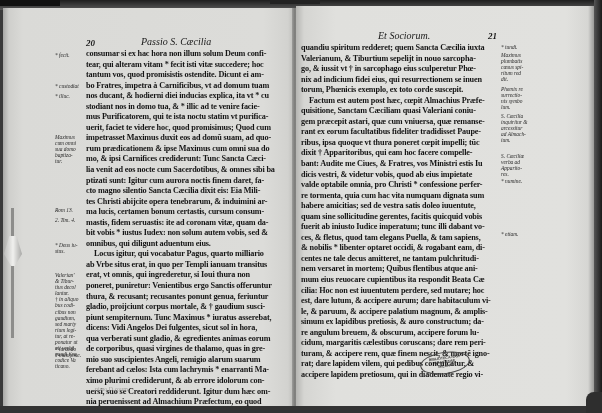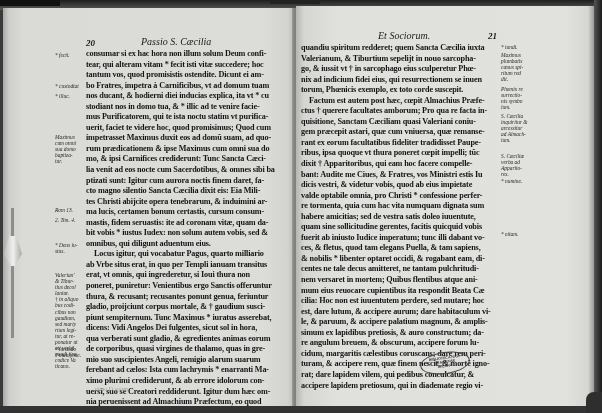--- a/index.html
+++ b/index.html
@@ -157,21 +157,20 @@
     <span class="running-head" style="left:82px; top:24px;">Et Sociorum.</span>
     <span class="folio" style="left:192px; top:25px;text-align:right;">21</span>
 
     <div class="text-block" id="right-text" style="left:5px; top:37px; width:205px;">
         <span class="line">quandiu spiritum redderet; quem Sancta Cæcilia iuxta</span>
         <span class="line">Valerianum, &amp; Tiburtium sepelijt in nouo sarcopha-</span>
         <span class="line">go, &amp; iussit vt † in sarcophago eius sculperetur Phœ-</span>
         <span class="line">nix ad indicium fidei eius, qui resurrectionem se inuen</span>
         <span class="line">torum, Phœnicis exemplo, ex toto corde suscepit.</span>
         <span class="line indent">Factum est autem post hæc, cœpit Almachius Præfe-</span>
-        <span class="line">ctus † querere facultates amborum; Pro qua re facta in-</span>
         <span class="line">quisitione, Sanctam Cæciliam quasi Valeriani coniu-</span>
         <span class="line">gem præcepit astari, quæ cum vniuersa, quæ remanse-</span>
         <span class="line">rant ex eorum facultatibus fideliter tradidisset Paupe-</span>
         <span class="line">ribus, ipsa quoque vt thura poneret cœpit impelli; tũc</span>
         <span class="line">dixit † Apparitoribus, qui eam hoc facere compelle-</span>
         <span class="line">bant: Audite me Ciues, &amp; Fratres, vos Ministri estis Iu</span>
         <span class="line">dicis vestri, &amp; videtur vobis, quod ab eius impietate</span>
         <span class="line">valde optabile omnia, pro Christi * confessione perfer-</span>
         <span class="line">re tormenta, quia cum hac vita numquam dignata sum</span>
         <span class="line">habere amicitias; sed de vestra satis doleo iuuentute,</span>

